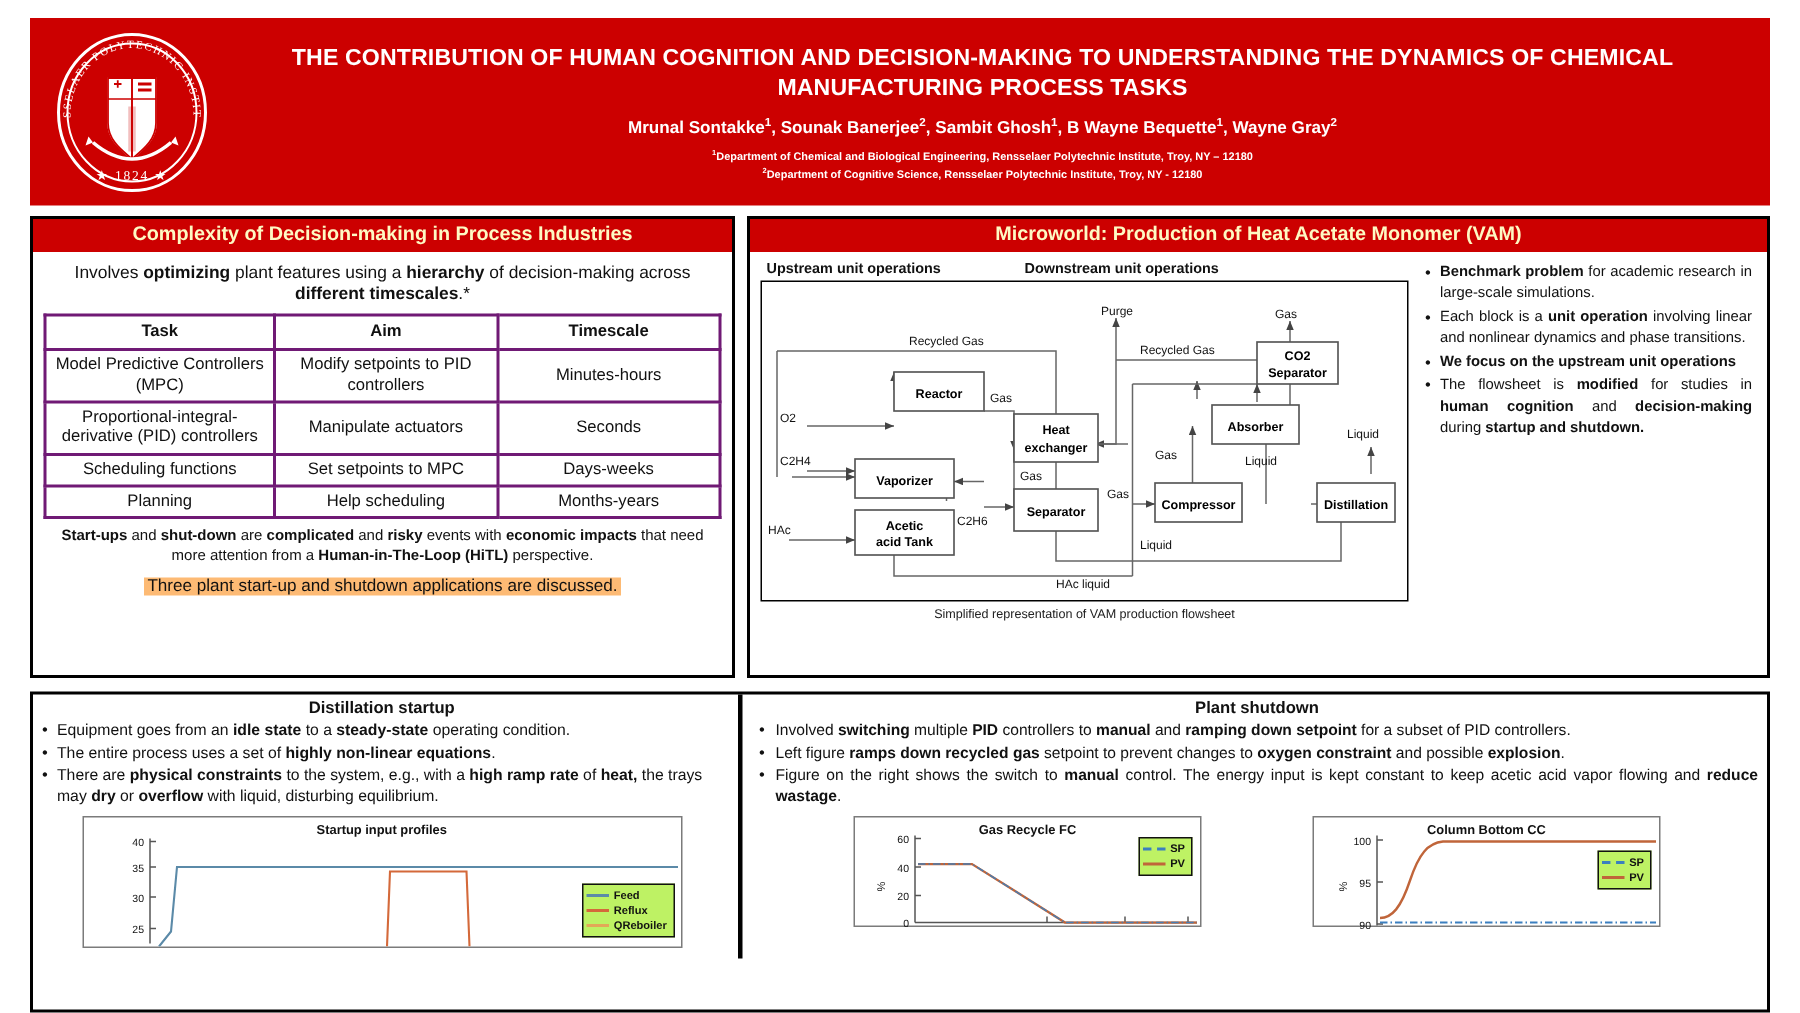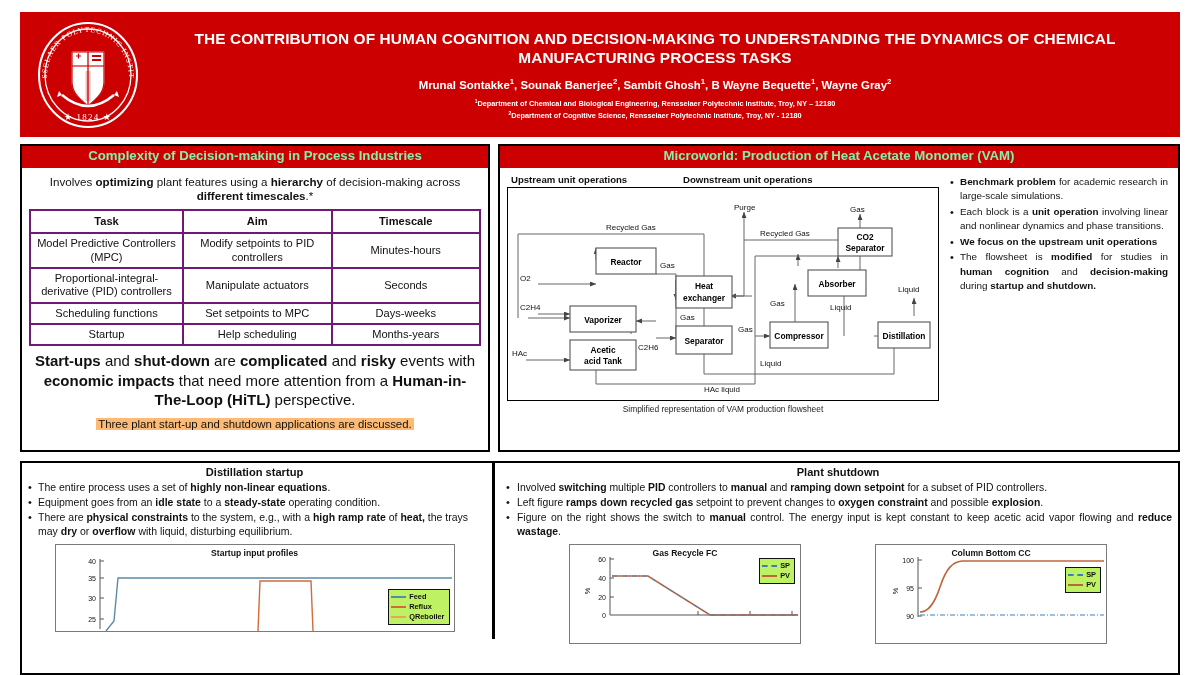--- a/index.html
+++ b/index.html
@@ -27,41 +27,41 @@
     font-size:15.4px;font-weight:bold;line-height:1.28;letter-spacing:.1px;
     margin:2px 0 0 0;
   }
   .authors{font-size:11.4px;font-weight:bold;margin-top:9px;}
   .affil{font-size:7.3px;font-weight:bold;margin-top:7px;line-height:1.5;}
   sup{font-size:.68em;vertical-align:super;}
 
   
   .panel{position:absolute;border:2.5px solid #000;background:#fff;box-sizing:border-box;}
   .panel-head{
-    background:#cc0000;color:#86efac;text-align:center;font-weight:bold;
+    background:#cc0000;color:#fef9c3;text-align:center;font-weight:bold;
     font-size:13.2px;padding:3px 0 4px 0;line-height:1.1;
   }
   .panel-body{padding:5px 7px 4px 7px;}
 
   
   #panel-complexity{left:20px;top:144px;width:470px;height:308px;}
   #panel-microworld{left:498px;top:144px;width:682px;height:308px;}
   #panel-application{left:20px;top:461px;width:1160px;height:214px;}
 
   
   .intro{font-size:11.6px;text-align:center;line-height:1.28;margin:2px 4px 5px 4px;}
   table.tbl{border-collapse:collapse;width:100%;font-size:11.1px;}
   table.tbl th,table.tbl td{
     border:2px solid #701a75;text-align:center;padding:3px 2px;line-height:1.2;
   }
   table.tbl th{font-weight:bold;padding:4px 2px;}
   .col-task{width:34%;}
   .col-aim{width:33%;}
   .col-ts{width:33%;}
-  .outro{font-size:15px;text-align:center;line-height:1.3;margin:5px 2px 4px 2px;}
+  .outro{font-size:10px;text-align:center;line-height:1.3;margin:5px 2px 4px 2px;}
   .hl{background:#fdba74;font-weight:normal;font-size:11.4px;padding:0 2px;}
   .hl-wrap{text-align:center;margin-top:2px;}
 
   
   .mw-row{display:flex;gap:6px;}
   .mw-left{flex:0 0 432px;}
   .mw-right{flex:1;padding:2px 3px 0 4px;}
   .mw-labels{display:flex;font-size:9.6px;font-weight:bold;margin:1px 0 2px 4px;}
   .mw-labels .up{width:172px;}
   .flow-box{border:1.3px solid #000;height:212px;position:relative;background:#fff;}
@@ -83,21 +83,21 @@
   .app-left ul,.app-right ul{margin:0;padding:0;list-style:none;}
   .app-left li{font-size:10.5px;line-height:1.33;position:relative;padding-left:12px;margin-bottom:1px;}
   .app-right li{font-size:10.4px;line-height:1.35;position:relative;padding-left:13px;margin-bottom:1px;text-align:justify;}
   .app-left li:before,.app-right li:before{content:"\2022";position:absolute;left:2px;top:-1px;font-size:11px;}
 
   
   .charts-left{margin-top:5px;display:flex;justify-content:center;}
   .charts-right{margin-top:5px;display:flex;gap:74px;justify-content:center;}
   .chartbox{border:1.2px solid #7b7b7b;background:#fff;box-sizing:border-box;position:relative;}
   #chart-startup{width:400px;height:88px;}
-  .chart-sm{width:232px;height:100px;}
+  .chart-sm{width:232px;height:74px;}
   .ct{position:absolute;left:0;right:0;text-align:center;font-weight:bold;font-size:8.6px;top:3px;}
   .legend{
     position:absolute;border:1.3px solid #111;background:#bef264;
     font-size:7.4px;font-weight:bold;padding:2px 4px 2px 2px;line-height:1.35;
   }
   .legend .lrow{display:flex;align-items:center;gap:3px;white-space:nowrap;}
   .swatch{display:inline-block;width:15px;height:0;border-top:2px solid #000;}
   .swatch.dash{border-top:2px dashed #3b7fbf;}
 </style>
 </head>
@@ -160,21 +160,21 @@
             <td>Proportional-integral-derivative (PID) controllers</td>
             <td>Manipulate actuators</td>
             <td>Seconds</td>
           </tr>
           <tr>
             <td>Scheduling functions</td>
             <td>Set setpoints to MPC</td>
             <td>Days-weeks</td>
           </tr>
           <tr>
-            <td>Startup</td>
+            <td>Planning</td>
             <td>Help scheduling</td>
             <td>Months-years</td>
           </tr>
         </tbody>
       </table>
       <div class="outro"><b>Start-ups</b> and <b>shut-down</b> are <b>complicated</b> and <b>risky</b> events with <b>economic impacts</b> that need more attention from a <b>Human-in-The-Loop (HiTL)</b> perspective.</div>
       <div class="hl-wrap">
         <span class="hl">Three plant start-up and shutdown applications are discussed.</span>
       </div>
     </div>
@@ -322,22 +322,22 @@
       </div>
     </div>
   </div>
 
   <div class="panel" id="panel-application">
     <div class="app-row">
 
       <div class="app-left">
         <div class="app-sub">Distillation startup</div>
         <ul>
+          <li>Equipment goes from an <b>idle state</b> to a <b>steady-state</b> operating condition.</li>
           <li>The entire process uses a set of <b>highly non-linear equations</b>.</li>
-          <li>Equipment goes from an <b>idle state</b> to a <b>steady-state</b> operating condition.</li>
           <li>There are <b>physical constraints</b> to the system, e.g., with a <b>high ramp rate</b> of <b>heat,</b> the trays may <b>dry</b> or <b>overflow</b> with liquid, disturbing equilibrium.</li>
         </ul>
         <div class="charts-left">
           <div class="chartbox" id="chart-startup">
             <div class="ct">Startup input profiles</div>
             <svg width="398" height="86" viewBox="0 0 398 86">
 
               <line x1="44" y1="14" x2="44" y2="84" stroke="#555" stroke-width="1"></line>
               <g font-family="Liberation Sans, sans-serif" font-size="7" fill="#111" text-anchor="end">
                 <text x="40" y="19">40</text>

